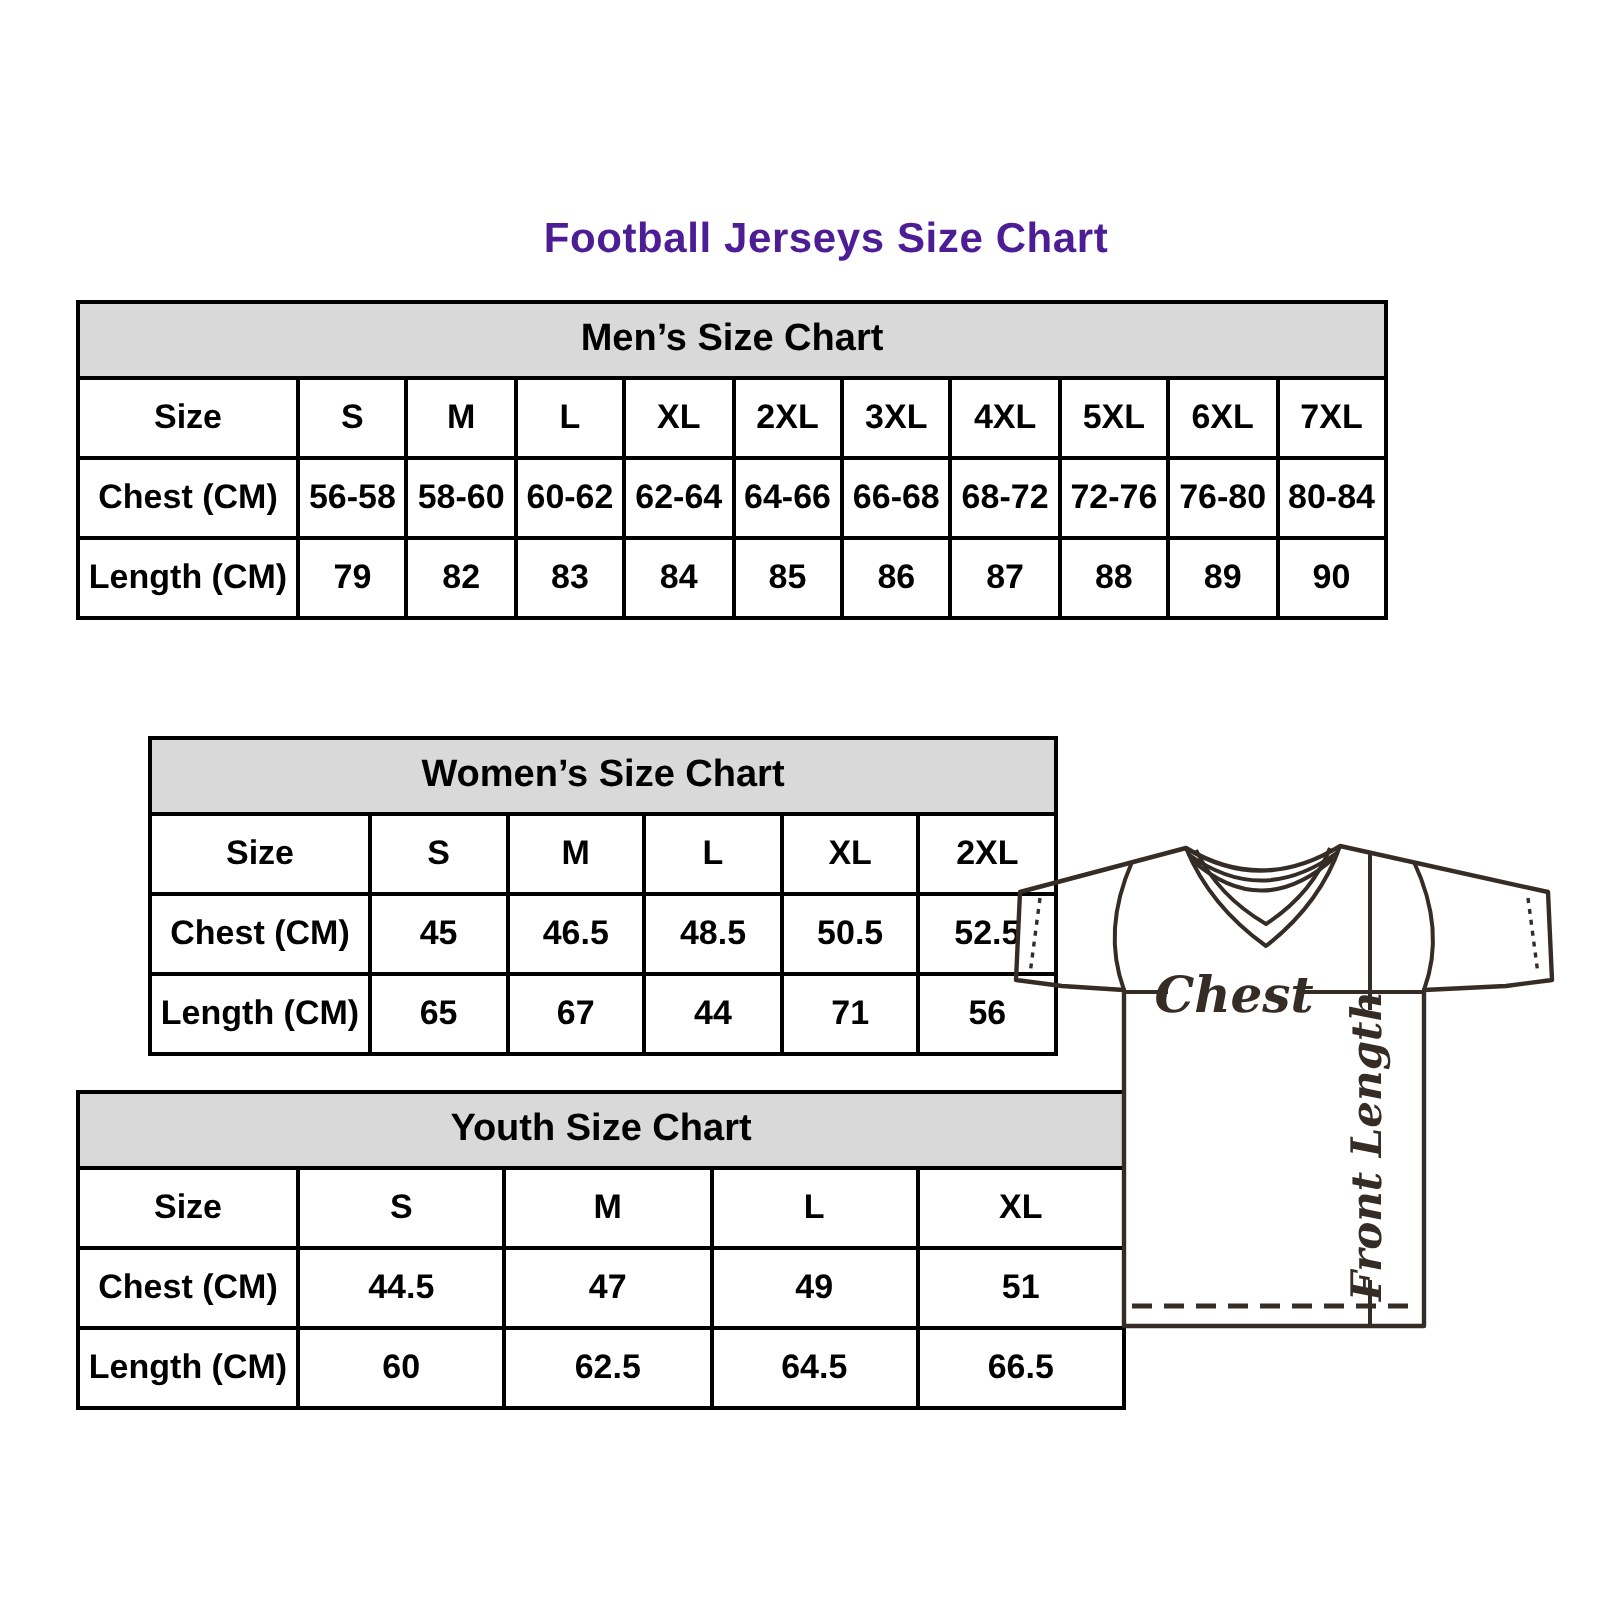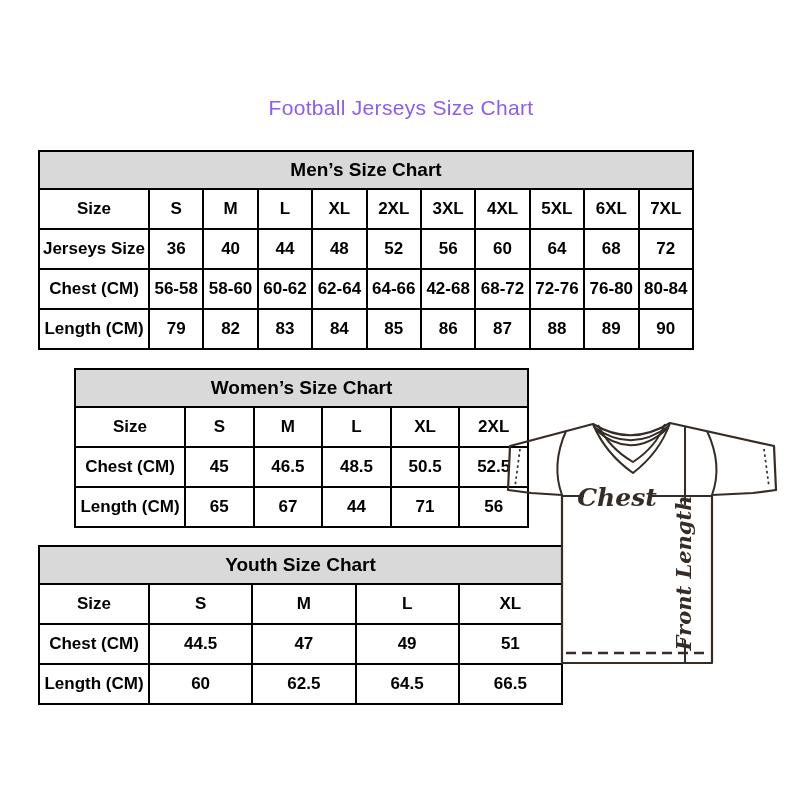--- a/index.html
+++ b/index.html
@@ -10,26 +10,26 @@
     background: #ffffff;
     font-family: "Liberation Sans", sans-serif;
     color: #000;
     overflow: hidden;
   }
   .page-title {
     position: absolute;
     left: 38px;
     top: 96px;
     width: 726px;
-    margin: 0;
+    margin: 12px;
     text-align: center;
     font-size: 21px;
-    font-weight: normal;
+    font-weight: bold;
     letter-spacing: 0.3px;
-    color: #8b5cf6;
+    color: #4c1d95;
   }
   .table-wrap { position: absolute; }
   .table-wrap.mens   { left: 38px; top: 150px; width: 656px; }
   .table-wrap.womens { left: 38px; top: 368px; width: 455px; padding-left: 36px; }
   .table-wrap.youth  { left: 38px; top: 545px; width: 525px; }
 
   table.size-table {
     border-collapse: collapse;
     table-layout: fixed;
     width: 100%;
@@ -98,40 +98,27 @@
             <td>L</td>
             <td>XL</td>
             <td>2XL</td>
             <td>3XL</td>
             <td>4XL</td>
             <td>5XL</td>
             <td>6XL</td>
             <td>7XL</td>
           </tr>
           <tr>
-            <th>Jerseys Size</th>
-            <td>36</td>
-            <td>40</td>
-            <td>44</td>
-            <td>48</td>
-            <td>52</td>
-            <td>56</td>
-            <td>60</td>
-            <td>64</td>
-            <td>68</td>
-            <td>72</td>
-          </tr>
-          <tr>
             <th>Chest (CM)</th>
             <td>56-58</td>
             <td>58-60</td>
             <td>60-62</td>
             <td>62-64</td>
             <td>64-66</td>
-            <td>42-68</td>
+            <td>66-68</td>
             <td>68-72</td>
             <td>72-76</td>
             <td>76-80</td>
             <td>80-84</td>
           </tr>
           <tr>
             <th>Length (CM)</th>
             <td>79</td>
             <td>82</td>
             <td>83</td>

